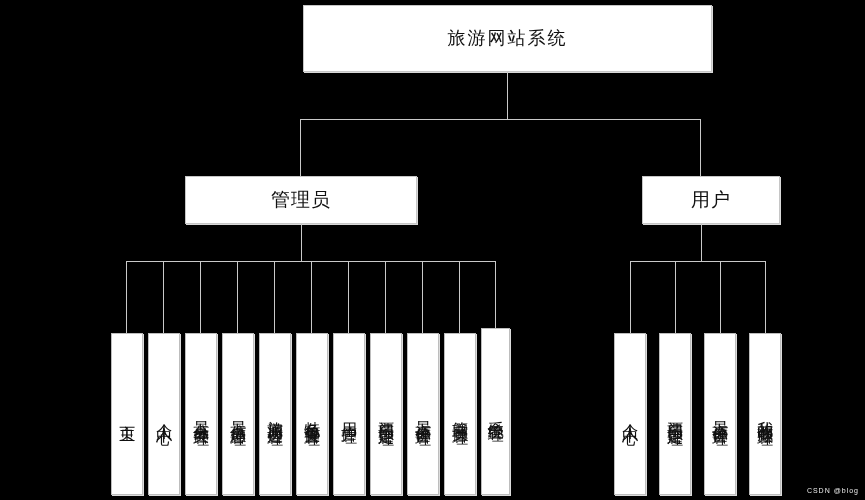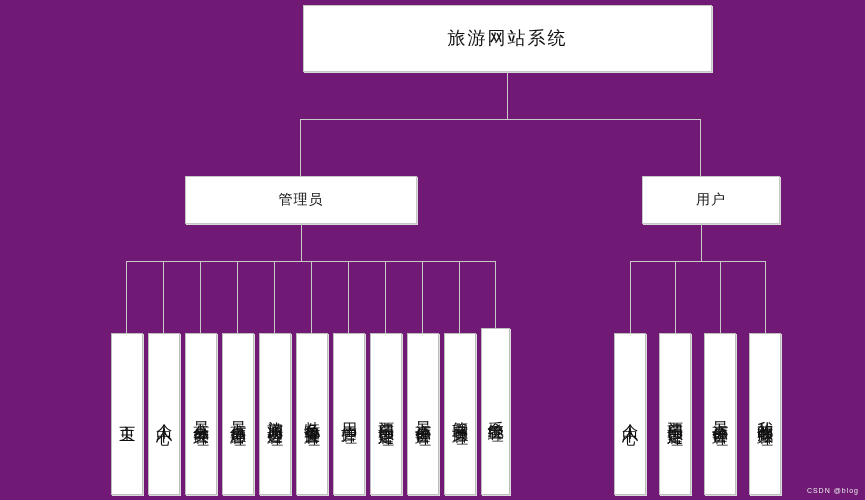--- a/index.html
+++ b/index.html
@@ -8,38 +8,38 @@
     background: #ffffff;
   }
   body {
     font-family: "Liberation Sans", "DejaVu Sans", sans-serif;
     color: #1a1a1a;
   }
   #diagram {
     position: relative;
     width: 865px;
     height: 500px;
-    background: #701a75;
+    background: #000000;
     overflow: hidden;
   }
 
   
   .node {
     position: absolute;
     box-sizing: border-box;
     background: #ffffff;
     border: 1px solid #c6c6c6;
     box-shadow: 1px 1px 0 #d9d9d9;
     display: flex;
     align-items: center;
     justify-content: center;
     text-align: center;
   }
   .node-label {
-    font-size: 14px;
+    font-size: 19px;
     line-height: 1.25;
     letter-spacing: 1px;
     color: #111111;
     white-space: nowrap;
   }
 
   
   #node-root {
     left: 303px;
     top: 5px;

